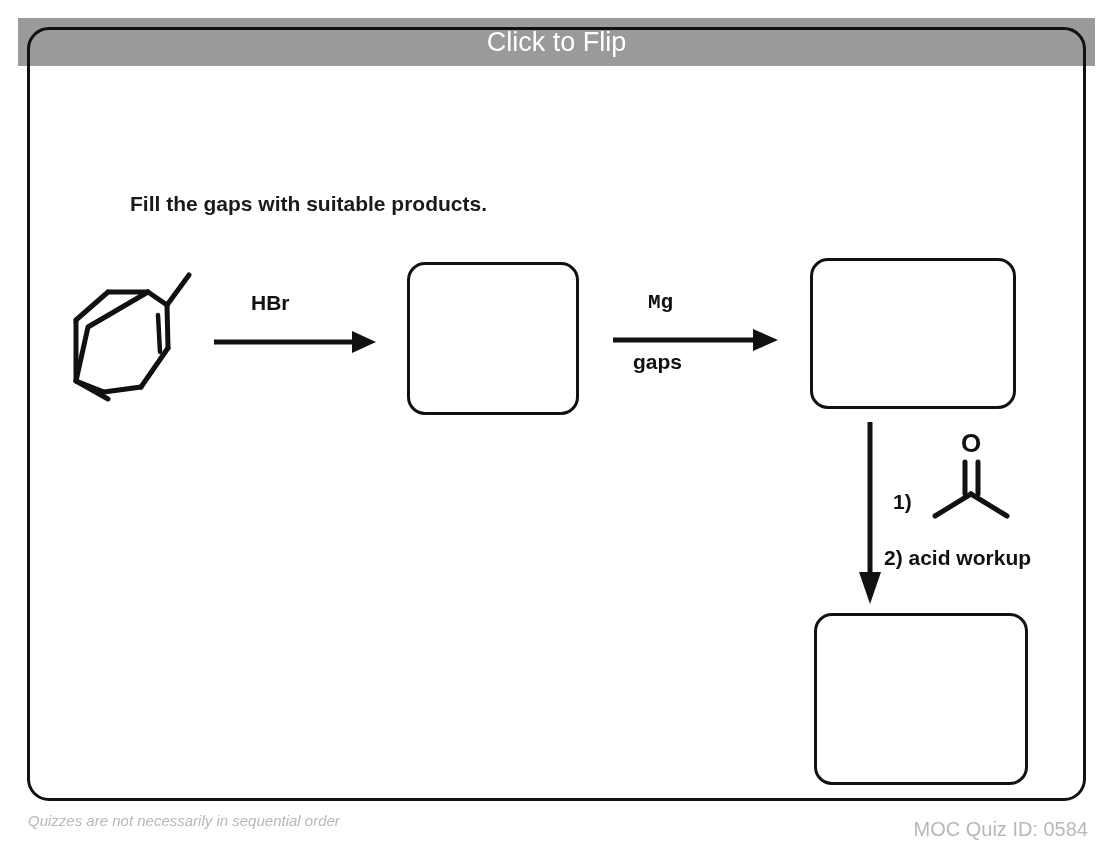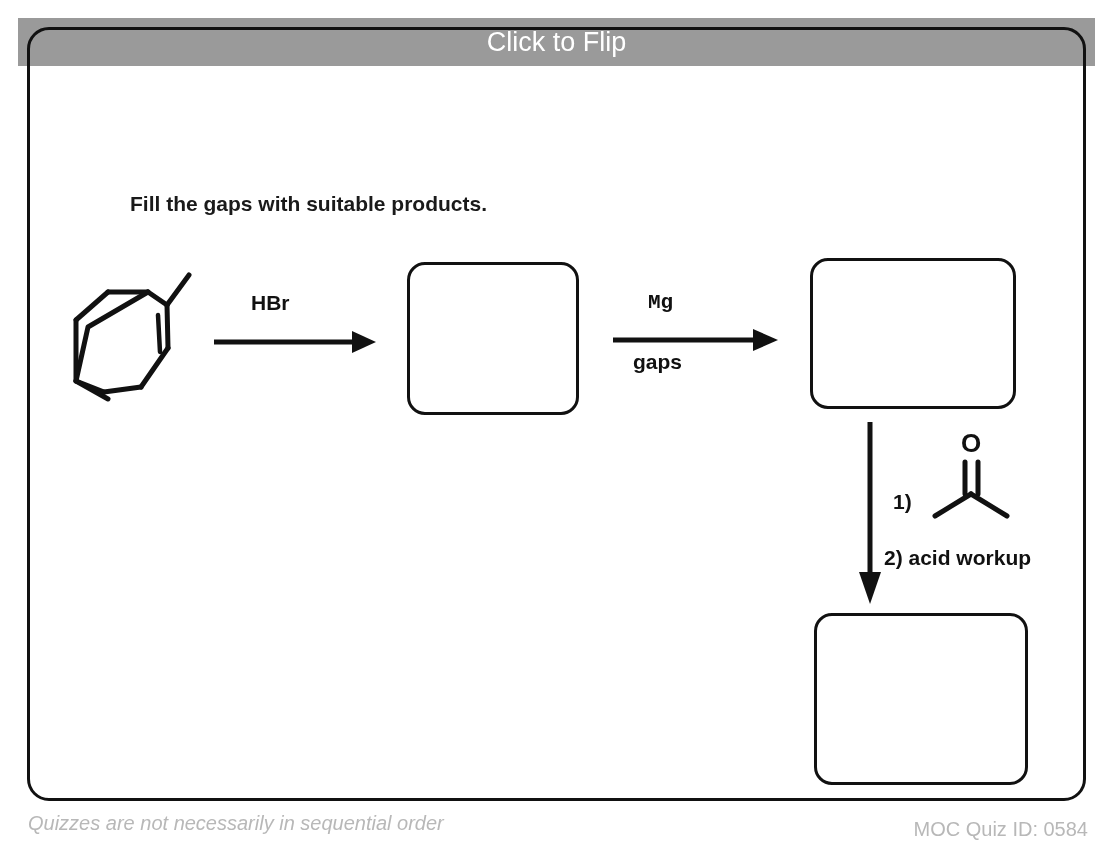--- a/index.html
+++ b/index.html
@@ -100,21 +100,21 @@
     width: 1112px;
     height: 854px;
     pointer-events: none;
   }
 
   
   #footer-left {
     position: absolute;
     left: 28px;
     top: 812px;
-    font-size: 20px;
+    font-size: 15px;
     font-style: italic;
     color: #b8b8b8;
     font-family: "Liberation Sans", sans-serif;
     white-space: nowrap;
   }
   #footer-right {
     position: absolute;
     right: 24px;
     top: 812px;
     font-size: 20px;

